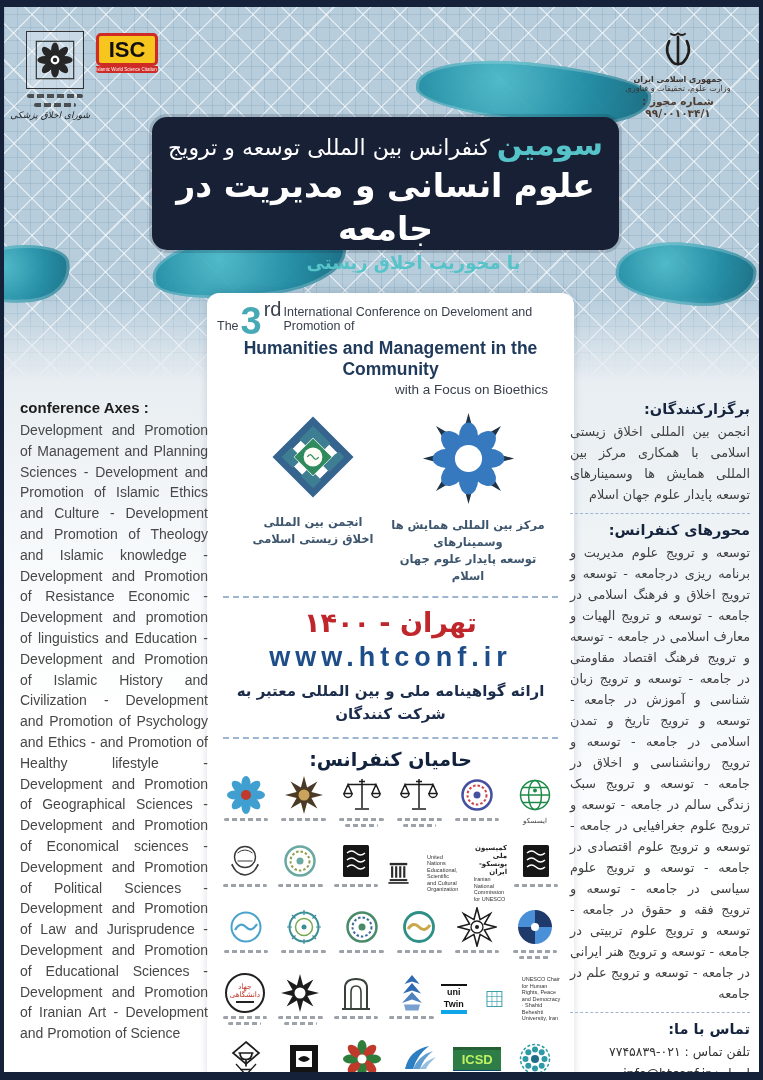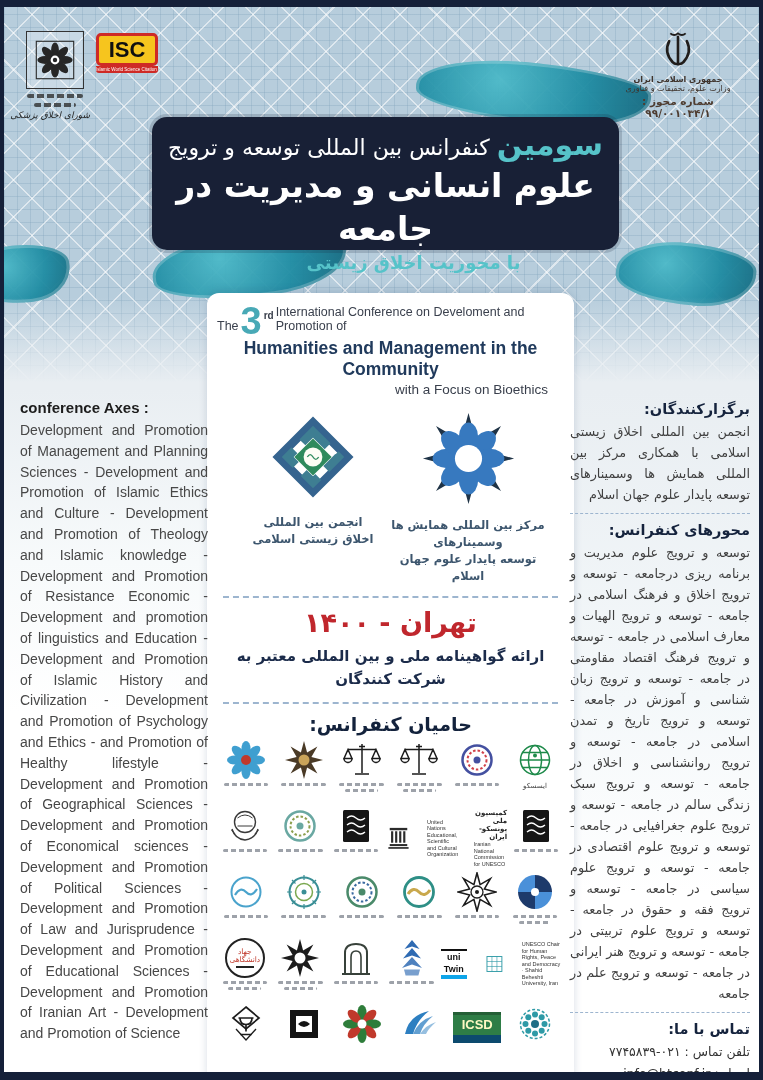--- a/index.html
+++ b/index.html
@@ -56,21 +56,21 @@
   .sideR{position:absolute;right:0;top:383px;width:193px;height:560px;
     background:linear-gradient(180deg,#e9eef2, #f4f8fa 55%, #fff 90%);}
 
   
   .panel{position:absolute;left:203px;top:286px;width:367px;height:786px;background:#fff;
     border-radius:12px 12px 0 0;box-shadow:0 -2px 9px rgba(40,70,110,.18);box-sizing:border-box;padding:12px 10px 0;}
   .tblock{font-family:"Liberation Sans",sans-serif;color:#3a404d;}
   .t1{display:flex;justify-content:center;align-items:flex-end;gap:2px;}
   .t1 .the{font-size:12.5px;padding-bottom:2px;}
   .t1 .big3{font-size:38px;font-weight:bold;color:#48a9b6;line-height:.75;}
-  .t1 .rd{font-size:10px;position:relative;top:-14px;font-weight:bold;}
+  .t1 .rd{font-size:20px;position:relative;top:-14px;}
   .t1 .rest{font-size:12.5px;padding-bottom:2px;}
   .t2{font-size:17.5px;font-weight:bold;color:#203a5c;text-align:center;margin-top:3px;}
   .t3{font-size:13.5px;text-align:right;padding-right:16px;margin-top:2px;}
 
   .orgrow{display:flex;justify-content:center;margin-top:13px;}
   .org{width:155px;text-align:center;}
   .org .cap{font-size:11.5px;font-weight:bold;color:#3d566e;line-height:17px;margin-top:6px;direction:rtl;}
 
   .dash{border-top:2px dashed #9db5cf;margin:11px 6px 0;}
   .city{font-size:27px;font-weight:bold;color:#c0272d;text-align:center;margin-top:9px;direction:rtl;}
@@ -85,22 +85,22 @@
   .cell.wide{width:122px;}
   .lg{width:40px;height:40px;display:block;margin:0 auto;}
   .lg.sm{width:34px;height:34px;margin:0;}
   .squig{height:3px;width:84%;margin:3px auto 0;border-radius:2px;opacity:.75;
     background:repeating-linear-gradient(90deg,#7d838d 0 5px,transparent 5px 8px);}
   .cap6{font-size:7px;color:#444;margin-top:2px;}
   .jahad{width:40px;height:40px;border:2px solid #222;border-radius:50%;margin:0 auto;box-sizing:border-box;
     display:flex;flex-direction:column;align-items:center;justify-content:center;}
   .jahad span{font-size:7.5px;font-weight:normal;color:#c0392b;direction:rtl;line-height:8px;}
   .jahad i{display:block;width:18px;height:2px;background:#222;margin-top:2px;}
-  .icsd{width:48px;margin:8px auto 0;background:#2e7d46;border-top:3px solid #245f36;border-bottom:8px solid #0c4a6e;
-    color:#fef9c3;font-family:"Liberation Sans",sans-serif;font-weight:bold;font-size:13px;line-height:20px;}
+  .icsd{width:48px;margin:8px auto 0;background:#2e7d46;border-top:3px solid #245f36;border-bottom:1px solid #0c4a6e;
+    color:#bef264;font-family:"Liberation Sans",sans-serif;font-weight:bold;font-size:13px;line-height:20px;}
   .uwrap{display:flex;align-items:center;justify-content:center;gap:15px;padding-top:3px;}
   .utxt{text-align:left;}
   .ue{font-size:5.5px;line-height:6.5px;color:#333;font-family:"Liberation Sans",sans-serif;}
   .uf{font-size:7px;font-weight:bold;color:#222;direction:rtl;text-align:right;}
   .unib{font-size:9px;font-weight:bold;color:#111;border-top:2px solid #111;border-bottom:4px solid #0ea5e9;
     font-family:"Liberation Sans",sans-serif;line-height:12px;}
 
   
   .leftcol{position:absolute;left:16px;top:392px;width:188px;font-family:"Liberation Sans",sans-serif;}
   .leftcol h3{margin:0 0 4px;font-size:15px;color:#1c1c1c;}
@@ -224,20 +224,21 @@
           </svg>
           <div class="cap">
             <div>مرکز بین المللی همایش ها وسمینارهای</div>
             <div>توسعه پایدار علوم جهان اسلام</div>
           </div>
         </div>
       </div>
 
       <div class="dash"></div>
       <div class="city">تهران - ۱۴۰۰</div>
+      <div class="web">www.htconf.ir</div>
       <div class="cert">
         <div>ارائه گواهینامه ملی و بین المللی معتبر به</div>
         <div>شرکت کنندگان</div>
       </div>
       <div class="dash"></div>
       <div class="sph">حامیان کنفرانس:</div>
 
       <div id="sponsors">
           <div class="sr">
             <div class="cell">

